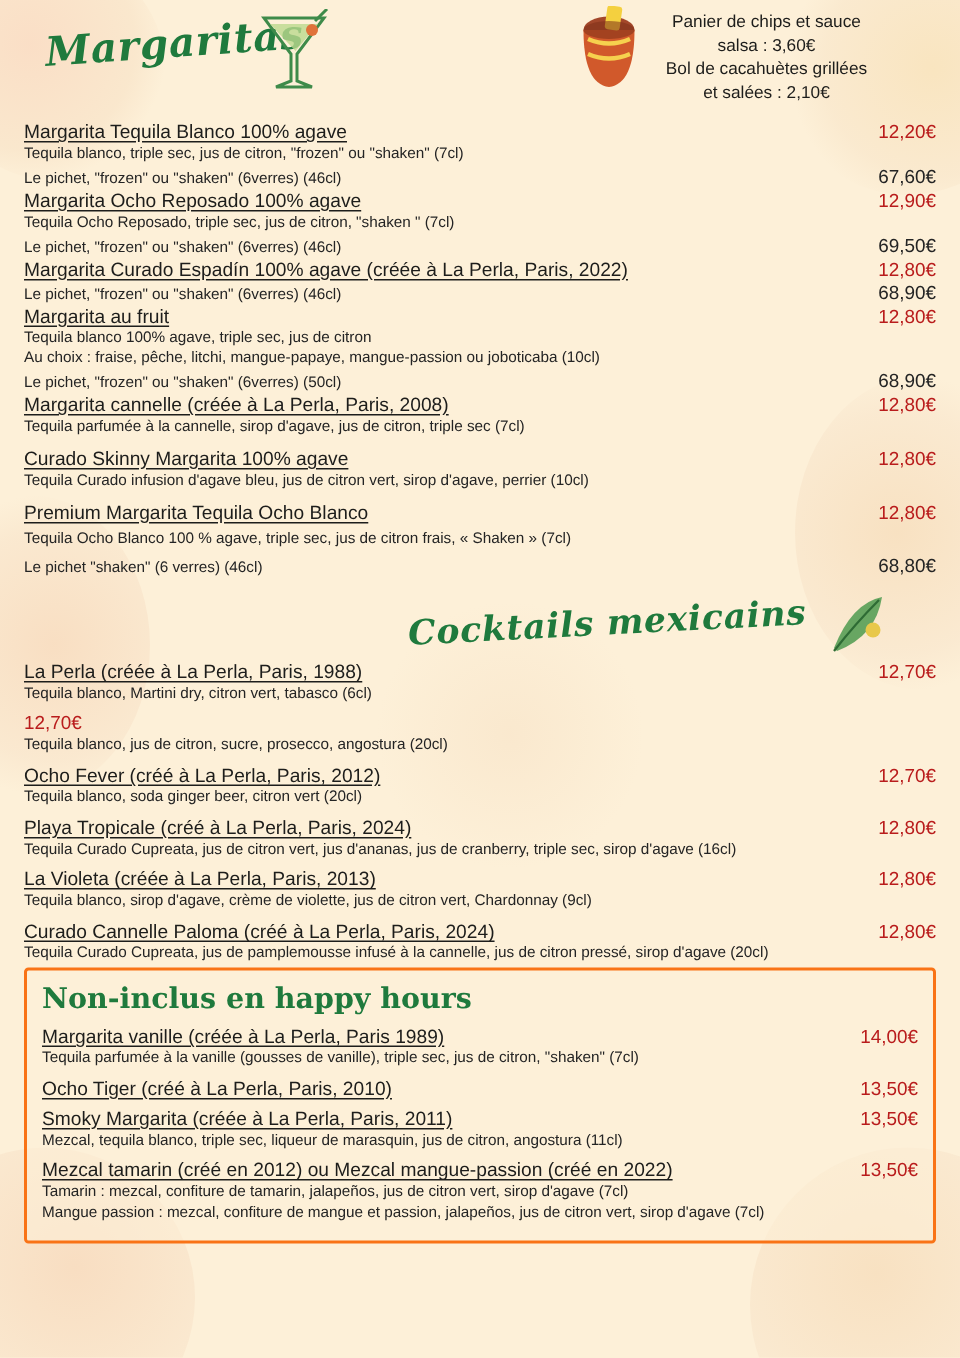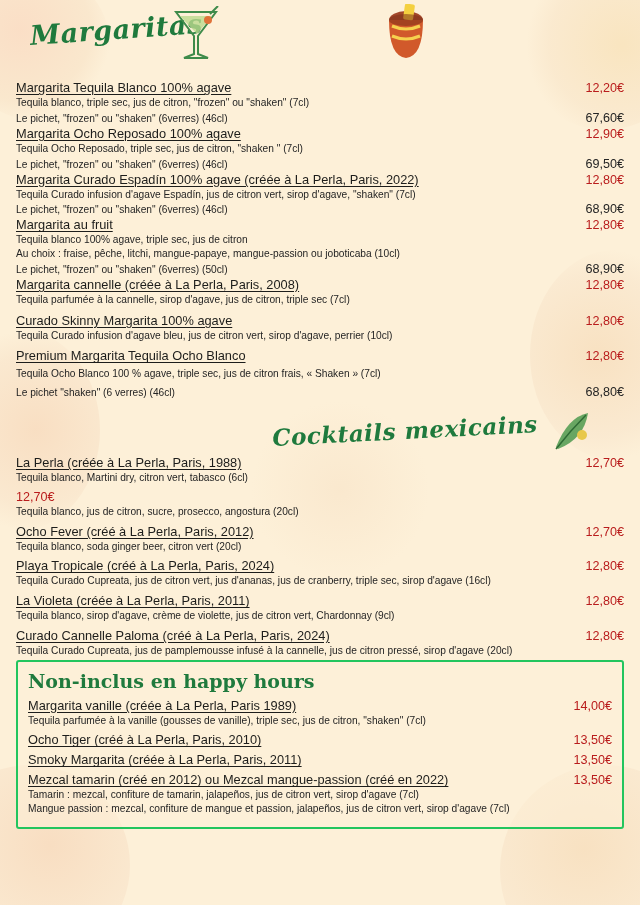--- a/index.html
+++ b/index.html
@@ -134,21 +134,21 @@
   }
   .leaf-doodle {
     position: absolute;
     right: 30px;
     top: 2px;
     width: 46px;
     height: 44px;
   }
   
   .box {
-    border: 2px solid #22c55e;
+    border: 2px solid #f97316;
     border-radius: 3px;
     padding: 6px 10px 10px 10px;
     background: rgba(253,240,216,0.55);
   }
   .box-title {
     font-family: "DejaVu Serif", serif;
     font-weight: bold;
     font-size: 19px;
     color: #1f7a3d;
     margin: 2px 0 6px 0;
@@ -179,20 +179,26 @@
 
     <svg class="pot-doodle" viewBox="0 0 60 62">
       <ellipse cx="30" cy="16" rx="17" ry="9" fill="#a3472a"></ellipse>
       <path d="M13 16 Q13 52 30 54 Q47 52 47 16 Z" fill="#d1592b"></path>
       <path d="M16 22 Q30 28 44 22" stroke="#f6d14e" stroke-width="3" fill="none"></path>
       <path d="M16 32 Q30 38 44 32" stroke="#f6d14e" stroke-width="3" fill="none"></path>
       <rect x="28" y="0" width="10" height="16" rx="2" fill="#f4d03f" transform="rotate(8 33 8)"></rect>
       <ellipse cx="30" cy="16" rx="17" ry="6" fill="#7d2f18" opacity="0.55"></ellipse>
     </svg>
 
+    <div class="header-note">
+      <div>Panier de chips et sauce</div>
+      <div>salsa : 3,60€</div>
+      <div>Bol de cacahuètes grillées</div>
+      <div>et salées : 2,10€</div>
+    </div>
   </div>
 
   <div class="section">
 
     <div class="item">
       <div class="item-head">
         <span class="item-name">Margarita  Tequila  Blanco 100% agave</span>
         <span class="item-price">12,20€</span>
       </div>
       <div class="item-desc">Tequila blanco, triple sec, jus de citron, "frozen" ou "shaken" (7cl)</div>
@@ -212,21 +218,20 @@
         <span>Le pichet, "frozen" ou "shaken" (6verres) (46cl)</span>
         <span class="p">69,50€</span>
       </div>
     </div>
 
     <div class="item">
       <div class="item-head">
         <span class="item-name">Margarita Curado Espadín 100% agave (créée à La Perla, Paris, 2022)</span>
         <span class="item-price">12,80€</span>
       </div>
-      <div class="item-desc">Tequila Curado infusion d'agave Espadín, jus de citron vert, sirop d'agave, "shaken" (7cl)</div>
       <div class="sub-line">
         <span>Le pichet, "frozen" ou "shaken" (6verres) (46cl)</span>
         <span class="p">68,90€</span>
       </div>
     </div>
 
     <div class="item">
       <div class="item-head">
         <span class="item-name">Margarita au fruit</span>
         <span class="item-price">12,80€</span>
@@ -305,21 +310,21 @@
     <div class="item" style="margin-bottom:5px;">
       <div class="item-head">
         <span class="item-name">Playa Tropicale (créé à La Perla, Paris, 2024) </span>
         <span class="item-price">12,80€</span>
       </div>
       <div class="item-desc">Tequila Curado Cupreata, jus de citron vert, jus d'ananas, jus de cranberry, triple sec, sirop d'agave (16cl)</div>
     </div>
 
     <div class="item" style="margin-bottom:5px;">
       <div class="item-head">
-        <span class="item-name">La Violeta (créée à La Perla, Paris, 2011) </span>
+        <span class="item-name">La Violeta (créée à La Perla, Paris, 2013) </span>
         <span class="item-price">12,80€</span>
       </div>
       <div class="item-desc">Tequila blanco, sirop d'agave, crème de violette, jus de citron vert, Chardonnay (9cl)</div>
     </div>
 
     <div class="item" style="margin-bottom:2px;">
       <div class="item-head">
         <span class="item-name">Curado Cannelle Paloma (créé à La Perla, Paris, 2024)</span>
         <span class="item-price">12,80€</span>
       </div>
@@ -343,20 +348,21 @@
         <span class="item-name">Ocho Tiger (créé à La Perla, Paris, 2010)</span>
         <span class="item-price">13,50€</span>
       </div>
     </div>
 
     <div class="item" style="margin-bottom:5px;">
       <div class="item-head">
         <span class="item-name">Smoky Margarita (créée à La Perla, Paris, 2011)</span>
         <span class="item-price">13,50€</span>
       </div>
+      <div class="item-desc">Mezcal, tequila blanco, triple sec, liqueur de marasquin, jus de citron, angostura (11cl)</div>
     </div>
 
     <div class="item">
       <div class="item-head">
         <span class="item-name">Mezcal tamarin (créé en 2012) ou Mezcal mangue-passion (créé en 2022)</span>
         <span class="item-price">13,50€</span>
       </div>
       <div class="item-desc" style="white-space:pre-line;">Tamarin : mezcal, confiture de tamarin, jalapeños, jus de citron vert, sirop d'agave (7cl)
 Mangue passion : mezcal, confiture de mangue et passion, jalapeños, jus de citron vert, sirop d'agave (7cl)</div>
     </div>

